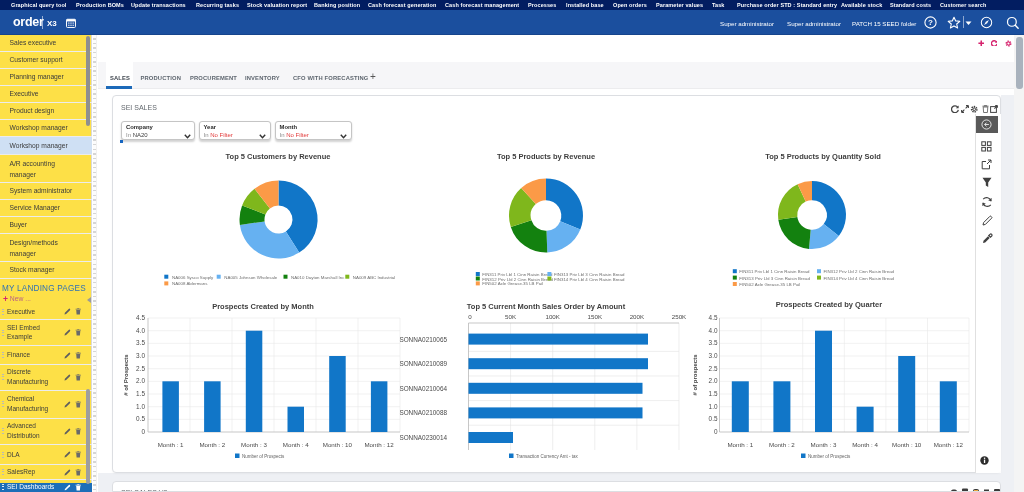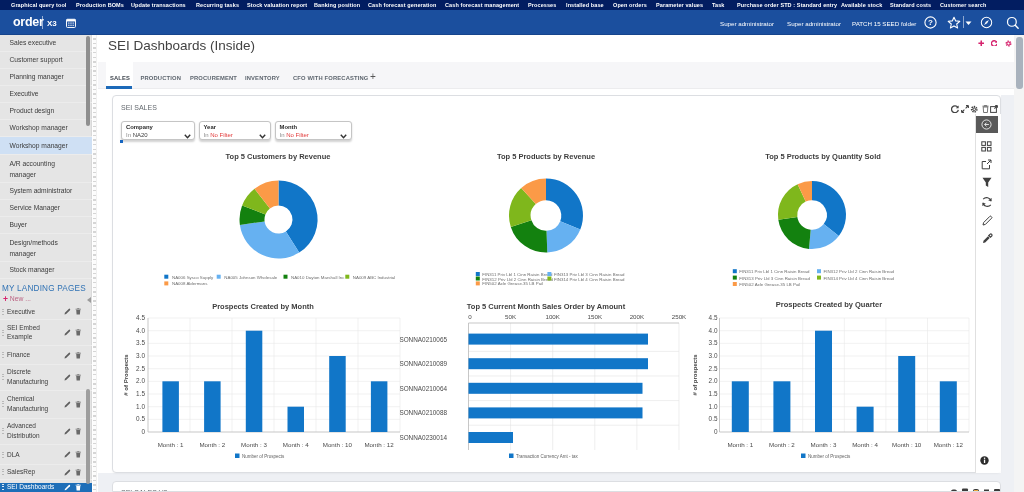--- a/index.html
+++ b/index.html
@@ -4,21 +4,21 @@
 <style>
 * { margin:0; padding:0; box-sizing:border-box; }
 body { font-family:"Liberation Sans", sans-serif; width:1024px; height:492px; overflow:hidden; background:#fff; }
 #page { position:relative; width:1024px; height:492px; overflow:hidden; }
 
 #topbar { position:absolute; left:0; top:0; width:1024px; height:10px; background:#021d61; color:#fff; font-size:5.5px; font-weight:700; white-space:nowrap; letter-spacing:0.1px; }
 #topbar span { position:absolute; top:2px; }
 
 #navbar { position:absolute; left:0; top:10px; width:1024px; height:25px; background:#1b4f9e; color:#fff; box-shadow:inset 0 -1px 0 #16448c; }
 
-#sidebar { position:absolute; left:0; top:35px; width:92px; height:457px; background:#e5e5e5; border-right:1px solid #d9d9d9; font-size:6.8px; color:#3b3b3b; }
+#sidebar { position:absolute; left:0; top:35px; width:92px; height:457px; background:#fde047; border-right:1px solid #d9d9d9; font-size:6.8px; color:#3b3b3b; }
 .srow { position:absolute; left:0; width:92px; border-bottom:1px solid #ececec; }
 .srow .t { position:absolute; left:9.5px; top:50%; transform:translateY(-50%); line-height:11.4px; font-size:6.7px; width:64px; }
 .lrow { position:absolute; left:0; width:92px; border-bottom:1px solid #ececec; }
 .lrow .lt { position:absolute; left:7px; top:50%; transform:translateY(-50%); line-height:9.6px; font-size:6.5px; width:48px; }
 .lrow:before { content:""; position:absolute; left:2px; top:50%; margin-top:-3px; width:1.5px; height:6px; background:repeating-linear-gradient(to bottom,#b9b9b9 0,#b9b9b9 1px,transparent 1px,transparent 2.4px); }
 .li { position:absolute; right:10px; top:50%; margin-top:-3.5px; width:18px; height:7px; display:flex; gap:3.5px; align-items:center; }
 .lrow.sel { background:#1d6eb8; border-bottom:none; }
 .lrow.sel:before { background:repeating-linear-gradient(to bottom,#dce9f5 0,#dce9f5 1px,transparent 1px,transparent 2.4px); }
 #gutter { position:absolute; left:93px; top:35px; width:4px; height:457px; background:repeating-linear-gradient(to bottom,#fcfcfc 0,#fcfcfc 3.2px,#d5d5d5 3.2px,#d5d5d5 4.6px); border-right:1px solid #f0f0f0; }
 
@@ -260,21 +260,20 @@
       </div>
 
     <div style="position:absolute;left:86px;top:1px;width:4px;height:90px;background:#8f8f8f;border-radius:2px;"></div>
     <div style="position:absolute;left:86px;top:354px;width:4px;height:95px;background:#9e9e9e;border-radius:2px;"></div>
 
     <div style="position:absolute;left:87px;top:262px;width:0;height:0;border-top:3px solid transparent;border-bottom:3px solid transparent;border-right:4px solid #9a9a9a;"></div>
   </div>
   <div id="gutter"></div>
 
   <div id="main">
-    <div style="position:absolute;left:10px;top:2.5px;font-size:13.5px;color:#424242;">SEI Dashboards (Inside)</div>
 
     <svg class="icon" style="left:879.5px;top:4.5px" width="6.5" height="6.5" viewBox="0 0 8 8">
         <path d="M4 0.5 V7.5 M0.5 4 H7.5" stroke="#d6246e" stroke-width="1.9"></path>
       </svg>
     <svg class="icon" style="left:892.5px;top:4.5px" width="6.5" height="6.5" viewBox="0 0 8 8">
         <path d="M6.8 2.4 A3.4 3.4 0 1 0 7.3 4.8" fill="none" stroke="#d6246e" stroke-width="1.7"></path>
         <path d="M7.9 0.2 L7.9 3.4 L4.7 3.4 Z" fill="#d6246e"></path>
       </svg>
     <svg class="icon" style="left:906.5px;top:4.5px" width="7" height="7" viewBox="0 0 10 10">
         <circle cx="5" cy="5" r="3" fill="none" stroke="#d6246e" stroke-width="2.6" stroke-dasharray="1.7 1.15"></circle>

